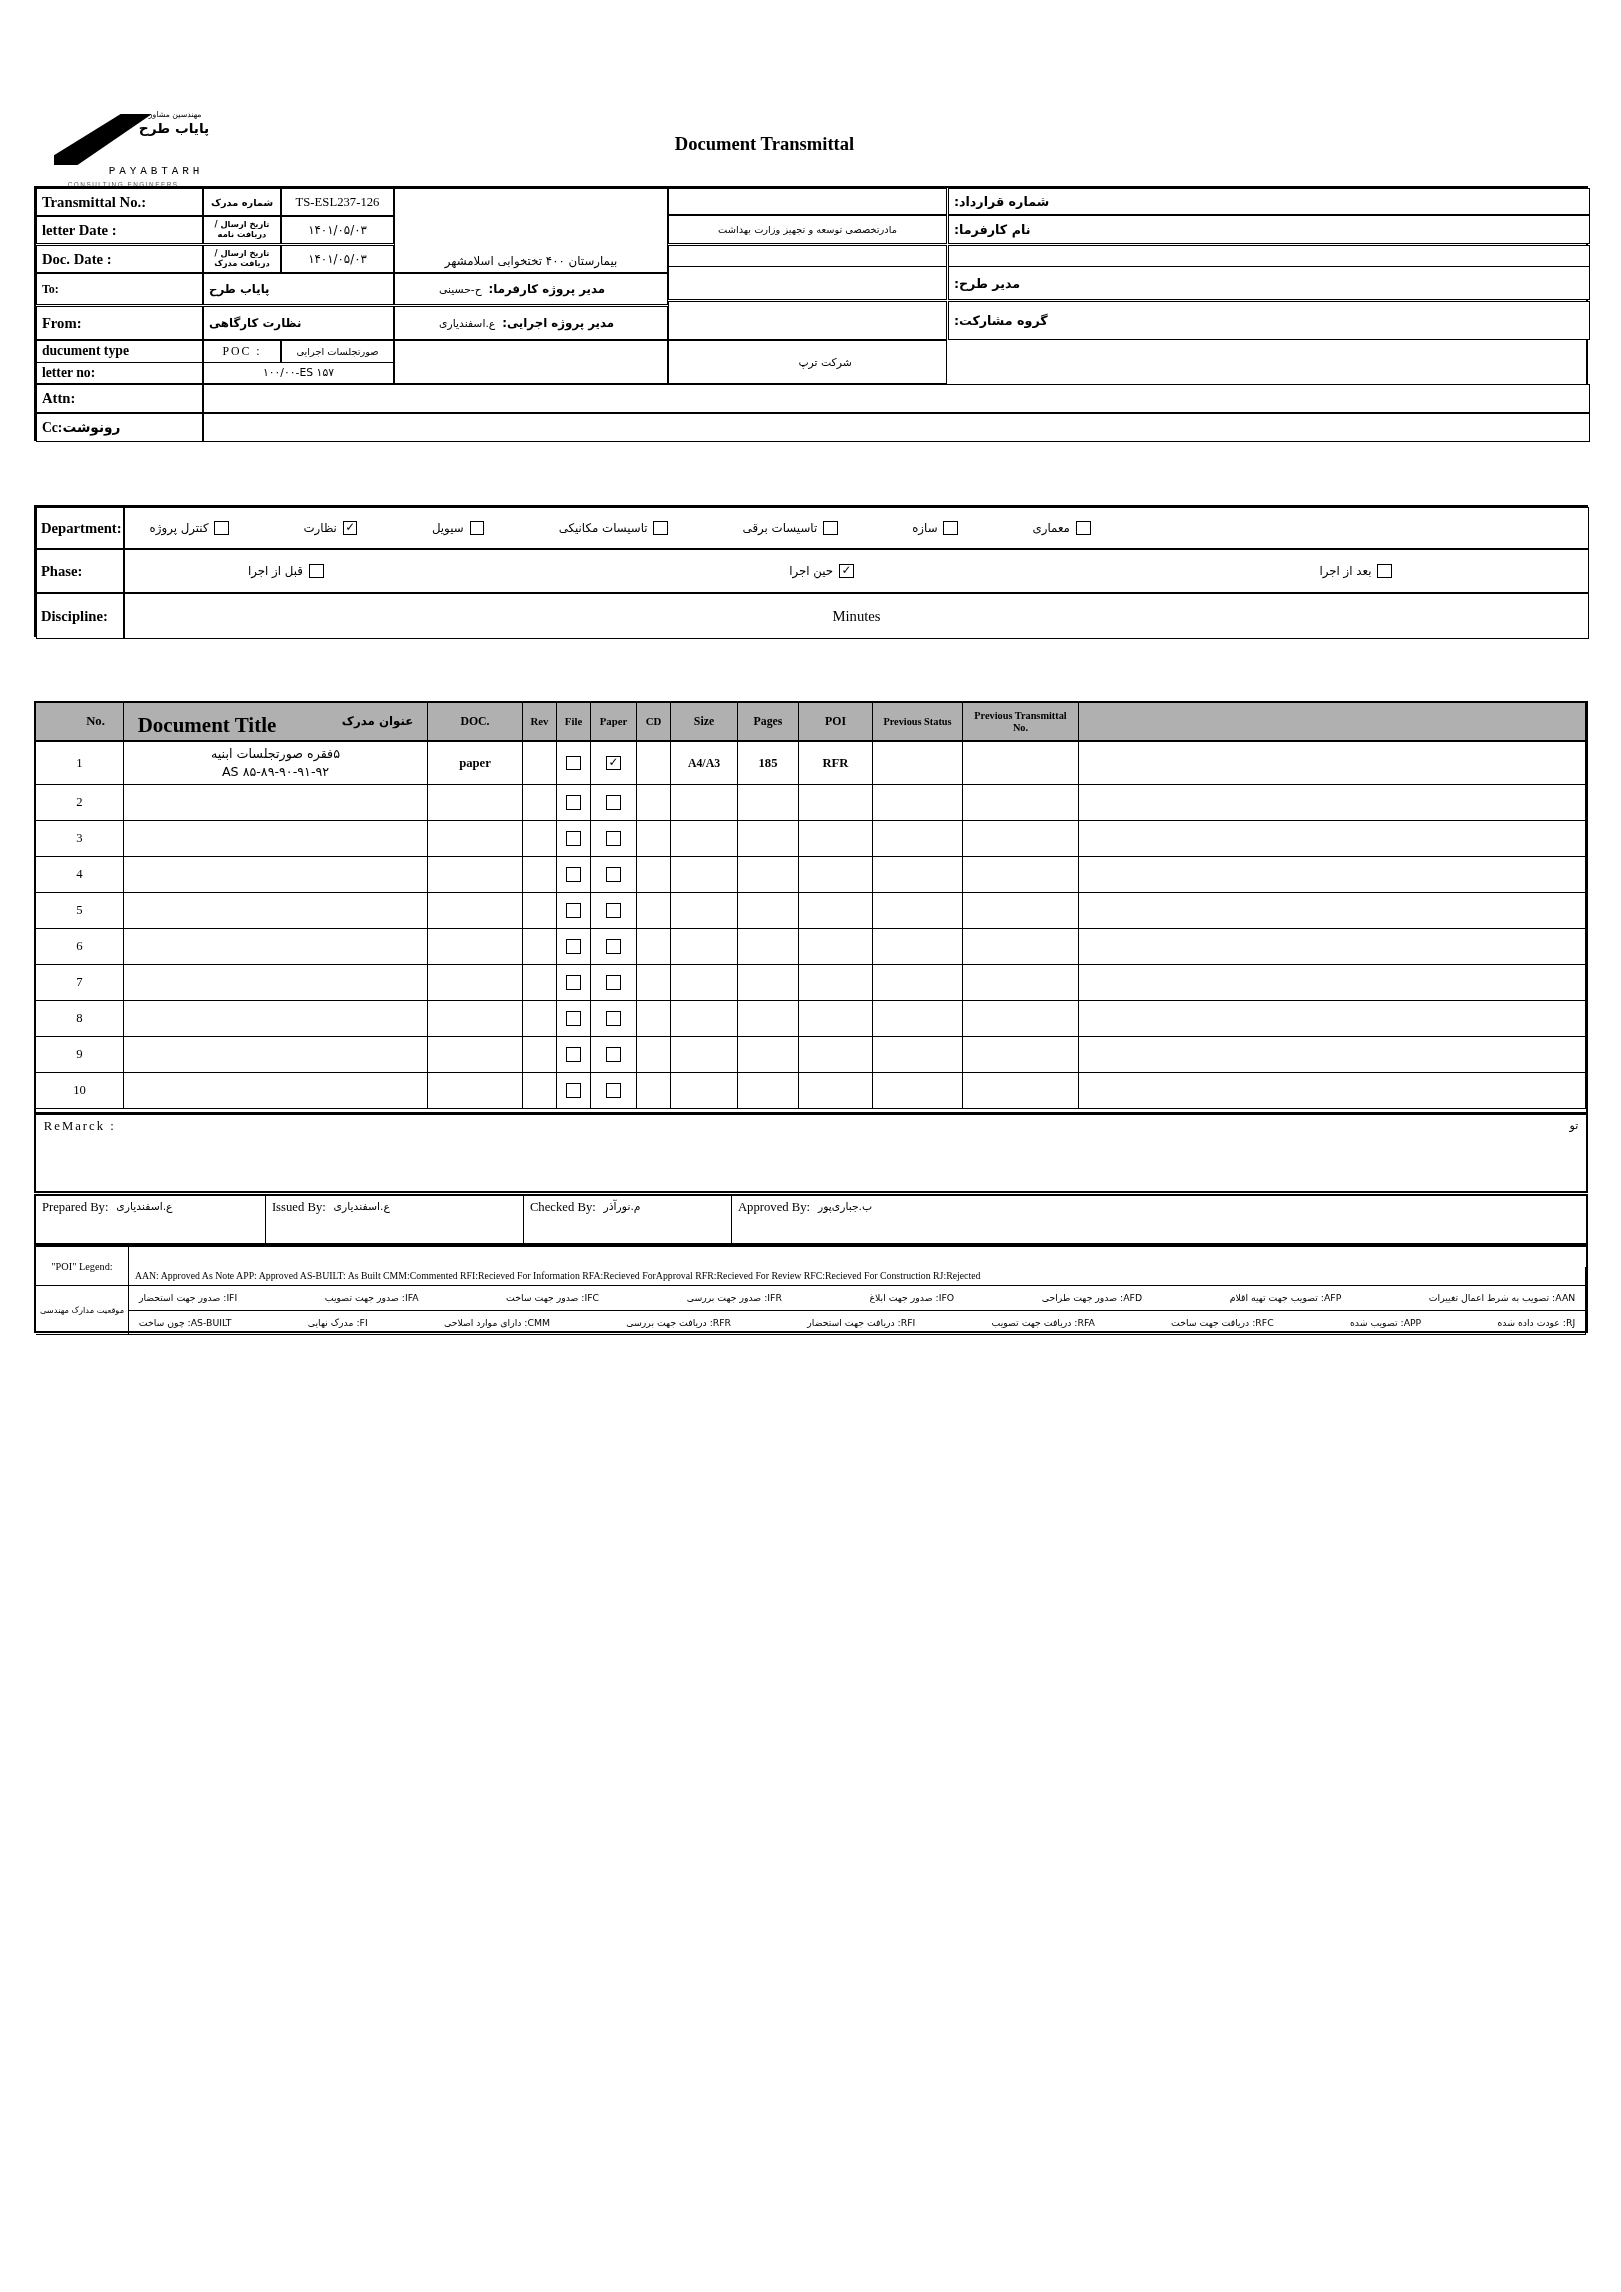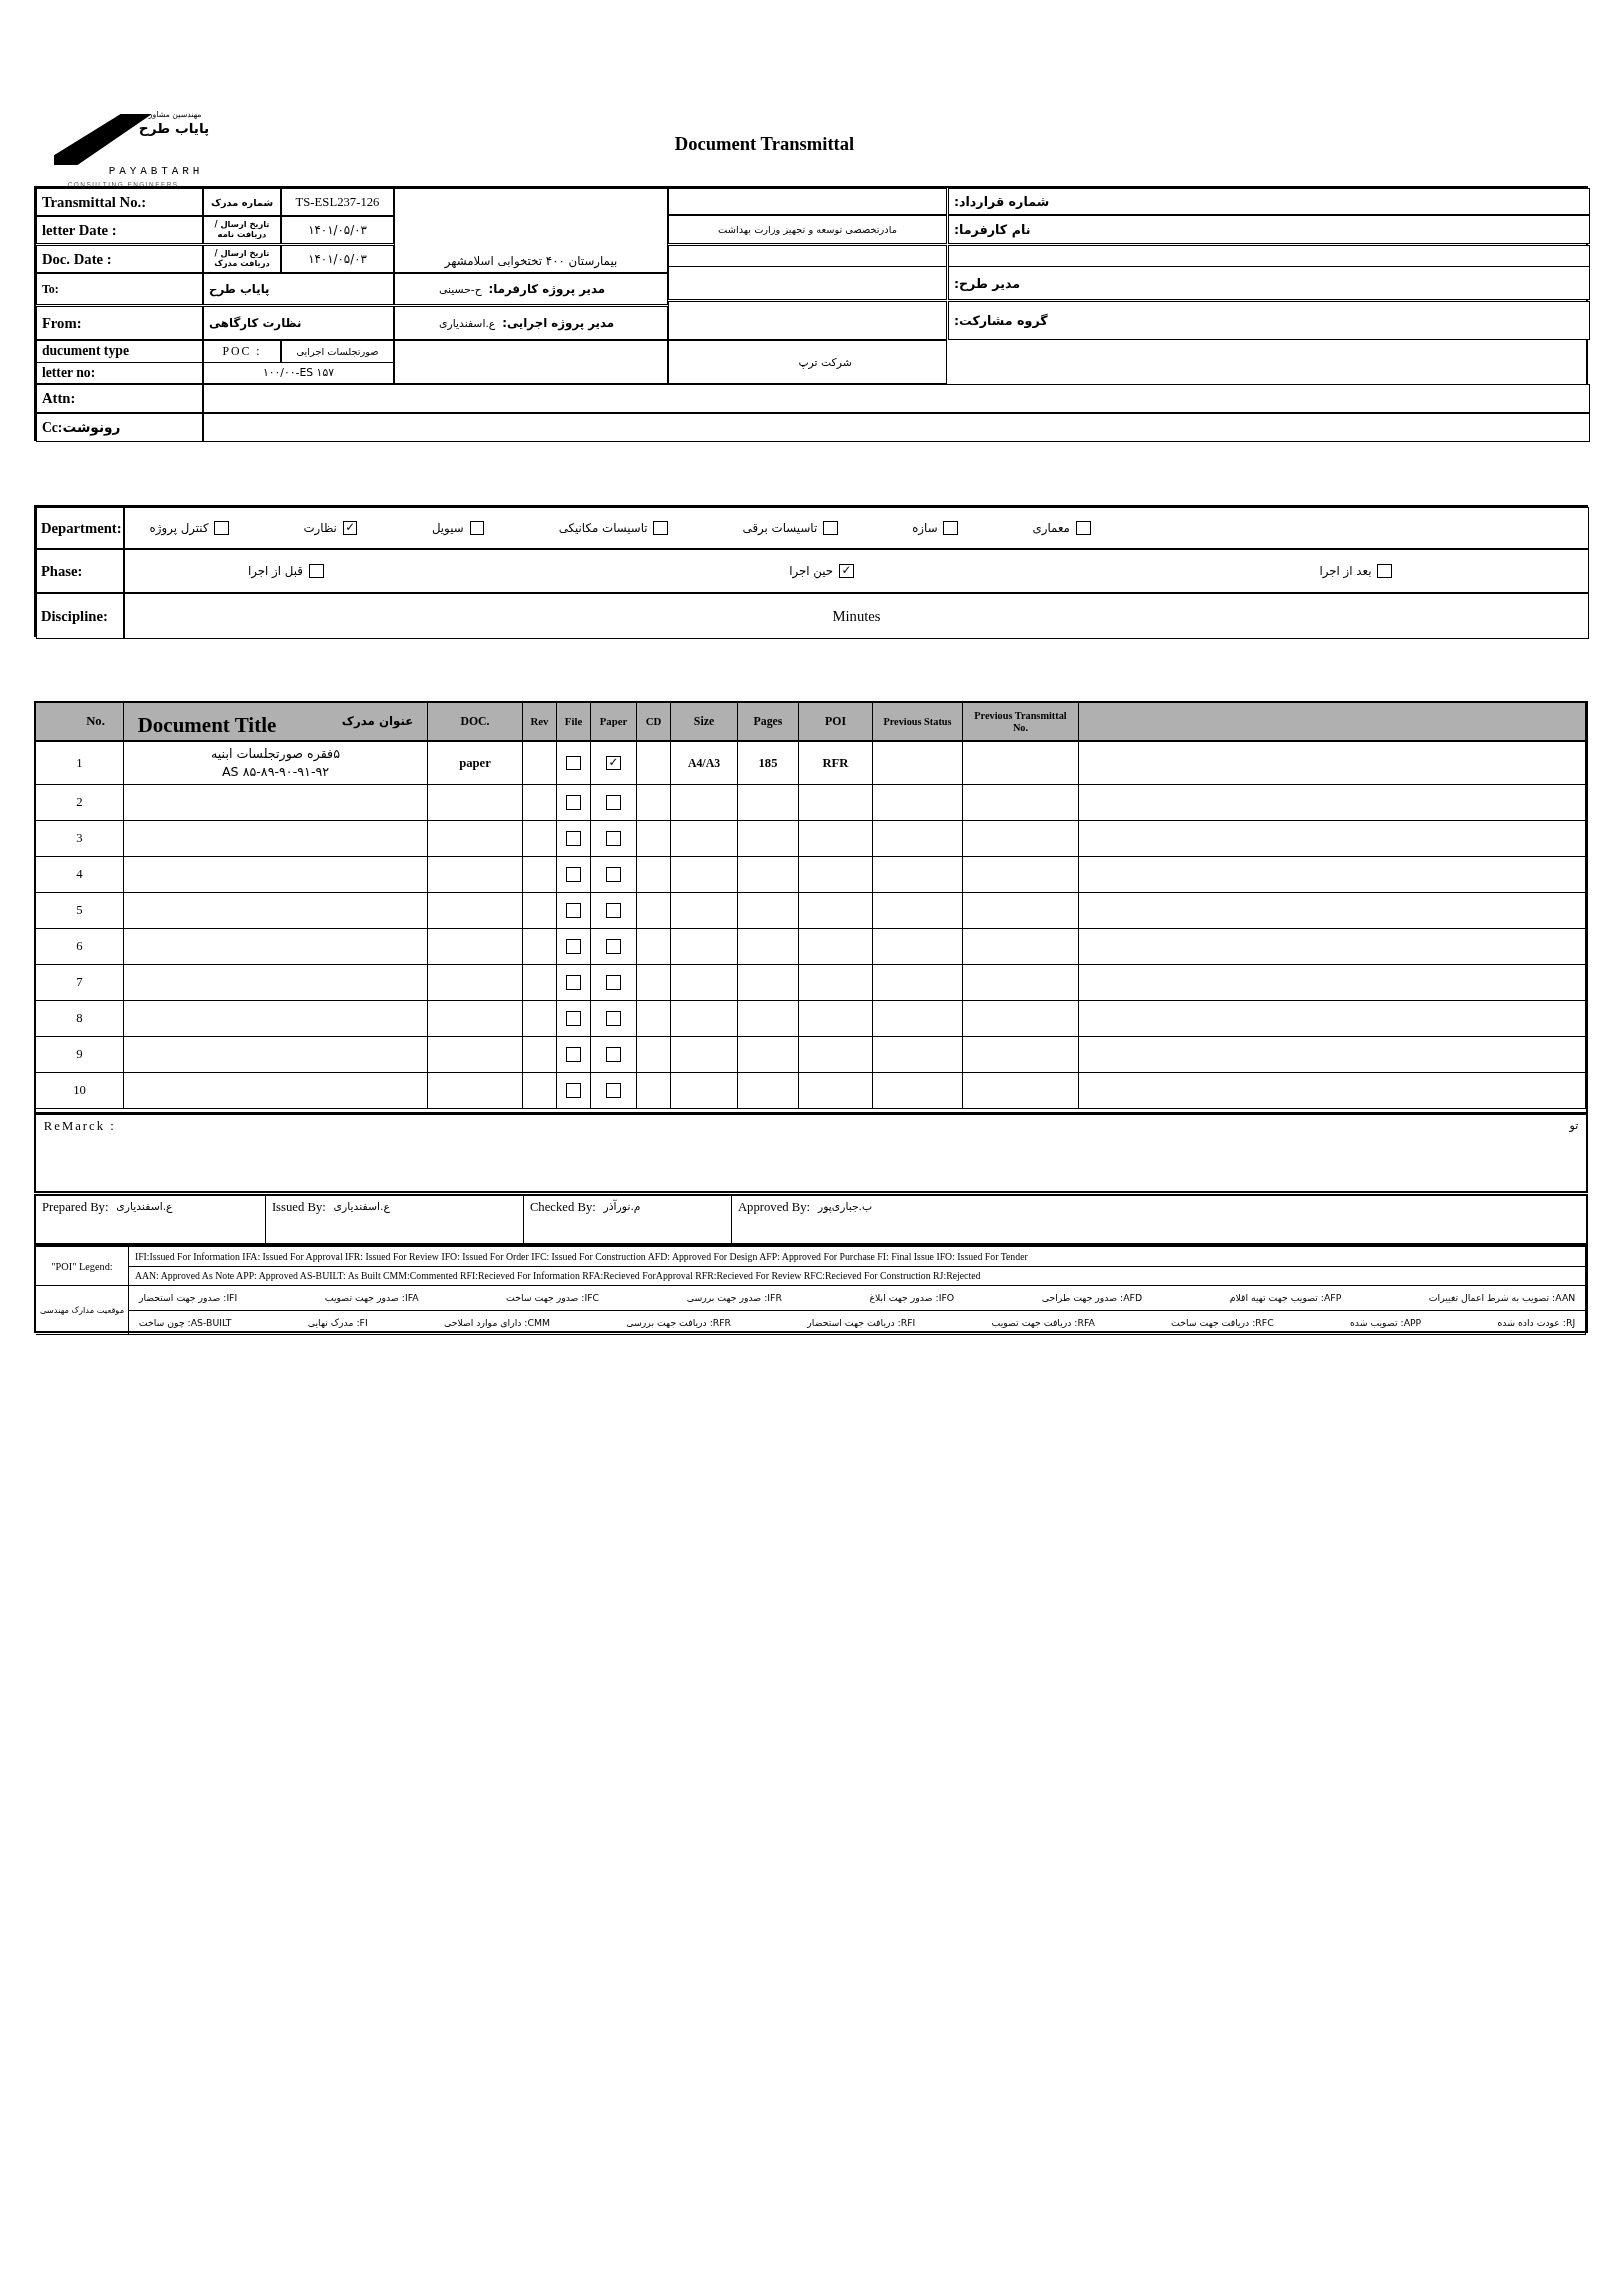--- a/index.html
+++ b/index.html
@@ -397,21 +397,20 @@
       <span class="fa" style="font-size:10.8px;" dir="rtl">م.نورآذر</span>
     </div>
     <div style="border-right:none;">
       <span>Approved By:</span>
       <span class="fa" style="font-size:10.8px;" dir="rtl">ب.جباری‌پور</span>
     </div>
   </div>
 
   <div class="outer lg" style="left:34px;top:1245px;width:1554px;height:88px;">
     <div class="side" style="grid-row:1 / span 2;grid-column:1;">"POI" Legend:</div>
-    <div class="en-line" style="grid-row:1;grid-column:2;">IFI:Issued For Information   IFA: Issued For Approval   IFR: Issued For Review   IFO: Issued For Order   IFC: Issued For Construction  AFD: Approved For Design  AFP: Approved For Purchase   FI: Final Issue   IFO: Issued For Tender</div>
     <div class="en-line" style="grid-row:2;grid-column:2;">AAN: Approved As Note   APP: Approved   AS-BUILT: As Built  CMM:Commented   RFI:Recieved For Information    RFA:Recieved ForApproval    RFR:Recieved For Review   RFC:Recieved For Construction   RJ:Rejected</div>
 
     <div class="side fa" style="grid-row:3 / span 2;grid-column:1;font-size:8.3px;padding:0 3.9px;line-height:1.3;" dir="rtl">موقعیت مدارک مهندسی</div>
     <div class="fa-line" dir="rtl" style="grid-row:3;grid-column:2;">
       <span>AAN: تصویب به شرط اعمال تغییرات</span>
       <span>AFP: تصویب جهت تهیه اقلام</span>
       <span>AFD: صدور جهت طراحی</span>
       <span>IFO: صدور جهت ابلاغ</span>
       <span>IFR: صدور جهت بررسی</span>
       <span>IFC: صدور جهت ساخت</span>

